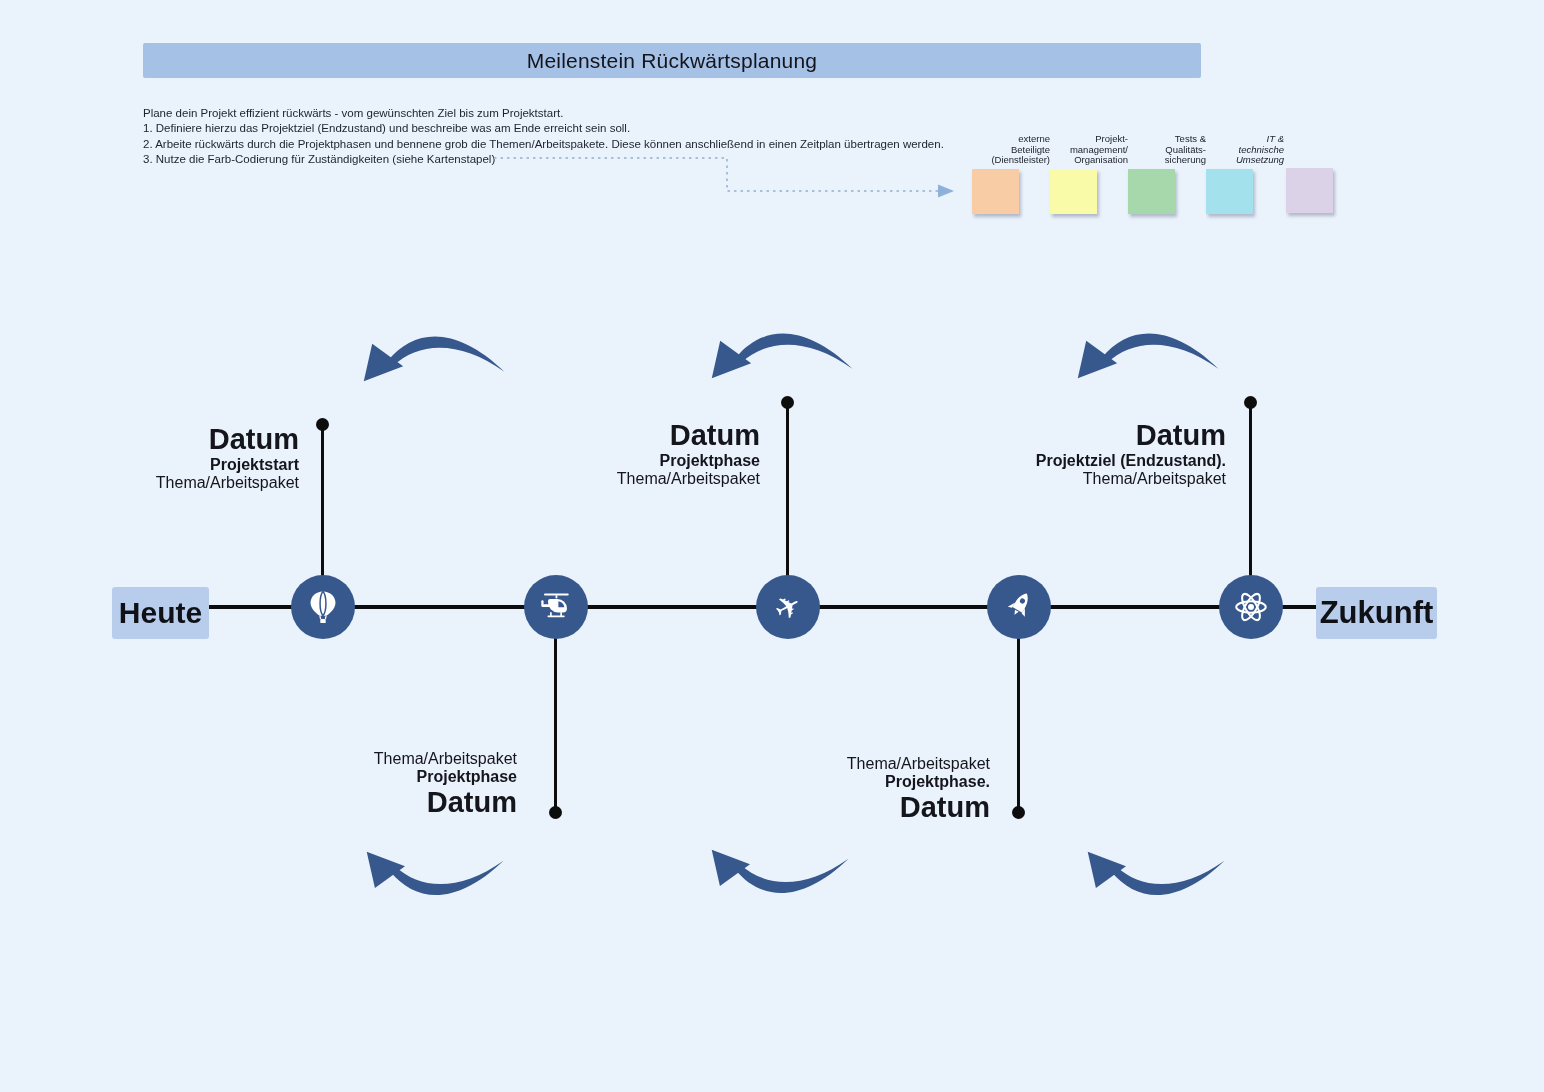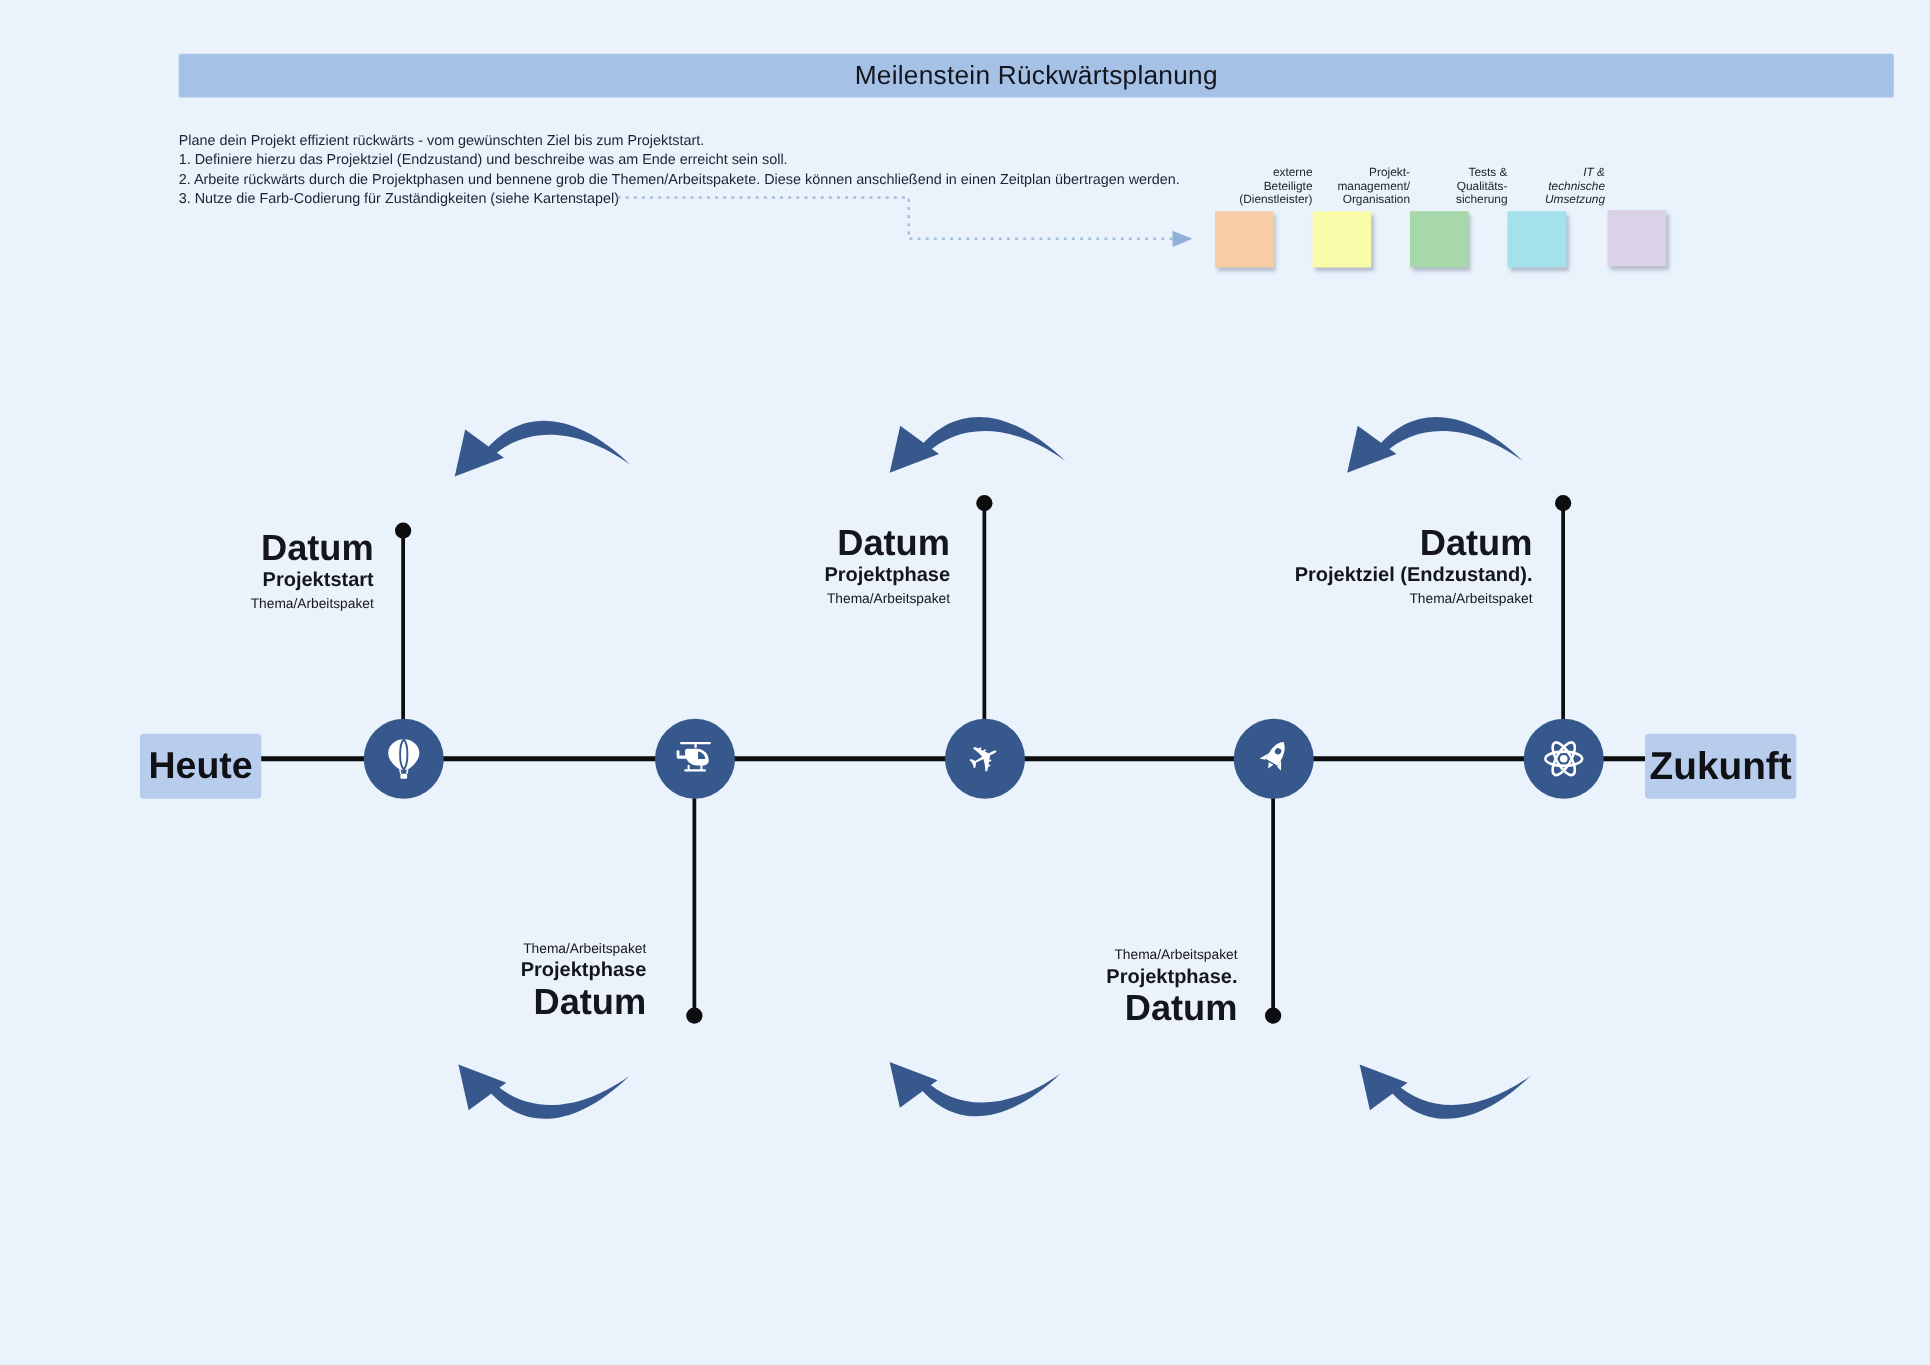--- a/index.html
+++ b/index.html
@@ -7,21 +7,21 @@
     width:1544px;height:1092px;
     background:var(--bg,#eaf2fc);
     font-family:"Liberation Sans", sans-serif;
     color:var(--ink,#15151c);
     overflow:hidden;
   }
   .canvas{position:relative;width:1544px;height:1092px;}
 
   
   .title-bar{
-    position:absolute;left:143px;top:43px;width:1372px;height:35px;
+    position:absolute;left:143px;top:43px;width:1058px;height:35px;
     background:var(--bar,#a5c2e6);border-radius:2px;
     display:flex;align-items:center;justify-content:center;
   }
   .title-bar span{font-size:21px;color:#14141c;letter-spacing:.2px;}
 
   
   .instructions{
     position:absolute;left:143px;top:106px;width:830px;
     font-size:11.5px;line-height:15.3px;color:#1c222e;
   }
@@ -69,21 +69,21 @@
     display:flex;align-items:center;justify-content:center;
   }
   .c1{left:291px;} .c2{left:524px;} .c3{left:756px;} .c4{left:987px;} .c5{left:1219px;}
   .plane-glyph{font-size:31px;color:#fff;transform:rotate(-28deg);line-height:1;
     font-family:"DejaVu Sans", sans-serif;}
 
   
   .mtext{position:absolute;text-align:right;color:#15151c;white-space:nowrap;}
   .mtext .datum{font-size:29px;font-weight:700;line-height:31px;}
   .mtext .phase{font-size:16px;font-weight:700;line-height:20px;}
-  .mtext .topic{font-size:11px;font-weight:400;line-height:16px;}
+  .mtext .topic{font-size:16px;font-weight:400;line-height:16px;}
   .m1{right:1245px;top:424px;} .m3{right:784px;top:420px;} .m5{right:318px;top:420px;}
   .m2{right:1027px;top:751px;} .m4{right:554px;top:756px;}
 
   
   .swoosh{position:absolute;color:var(--accent,#37588c);}
   .swoosh.flip{transform:scaleY(-1);}
   .t1{left:360px;top:320px;} .t2{left:708px;top:317px;} .t3{left:1074px;top:317px;}
   .b1{left:362px;top:848px;} .b2{left:706px;top:846px;} .b3{left:1082px;top:848px;}
 </style>
 </head>

